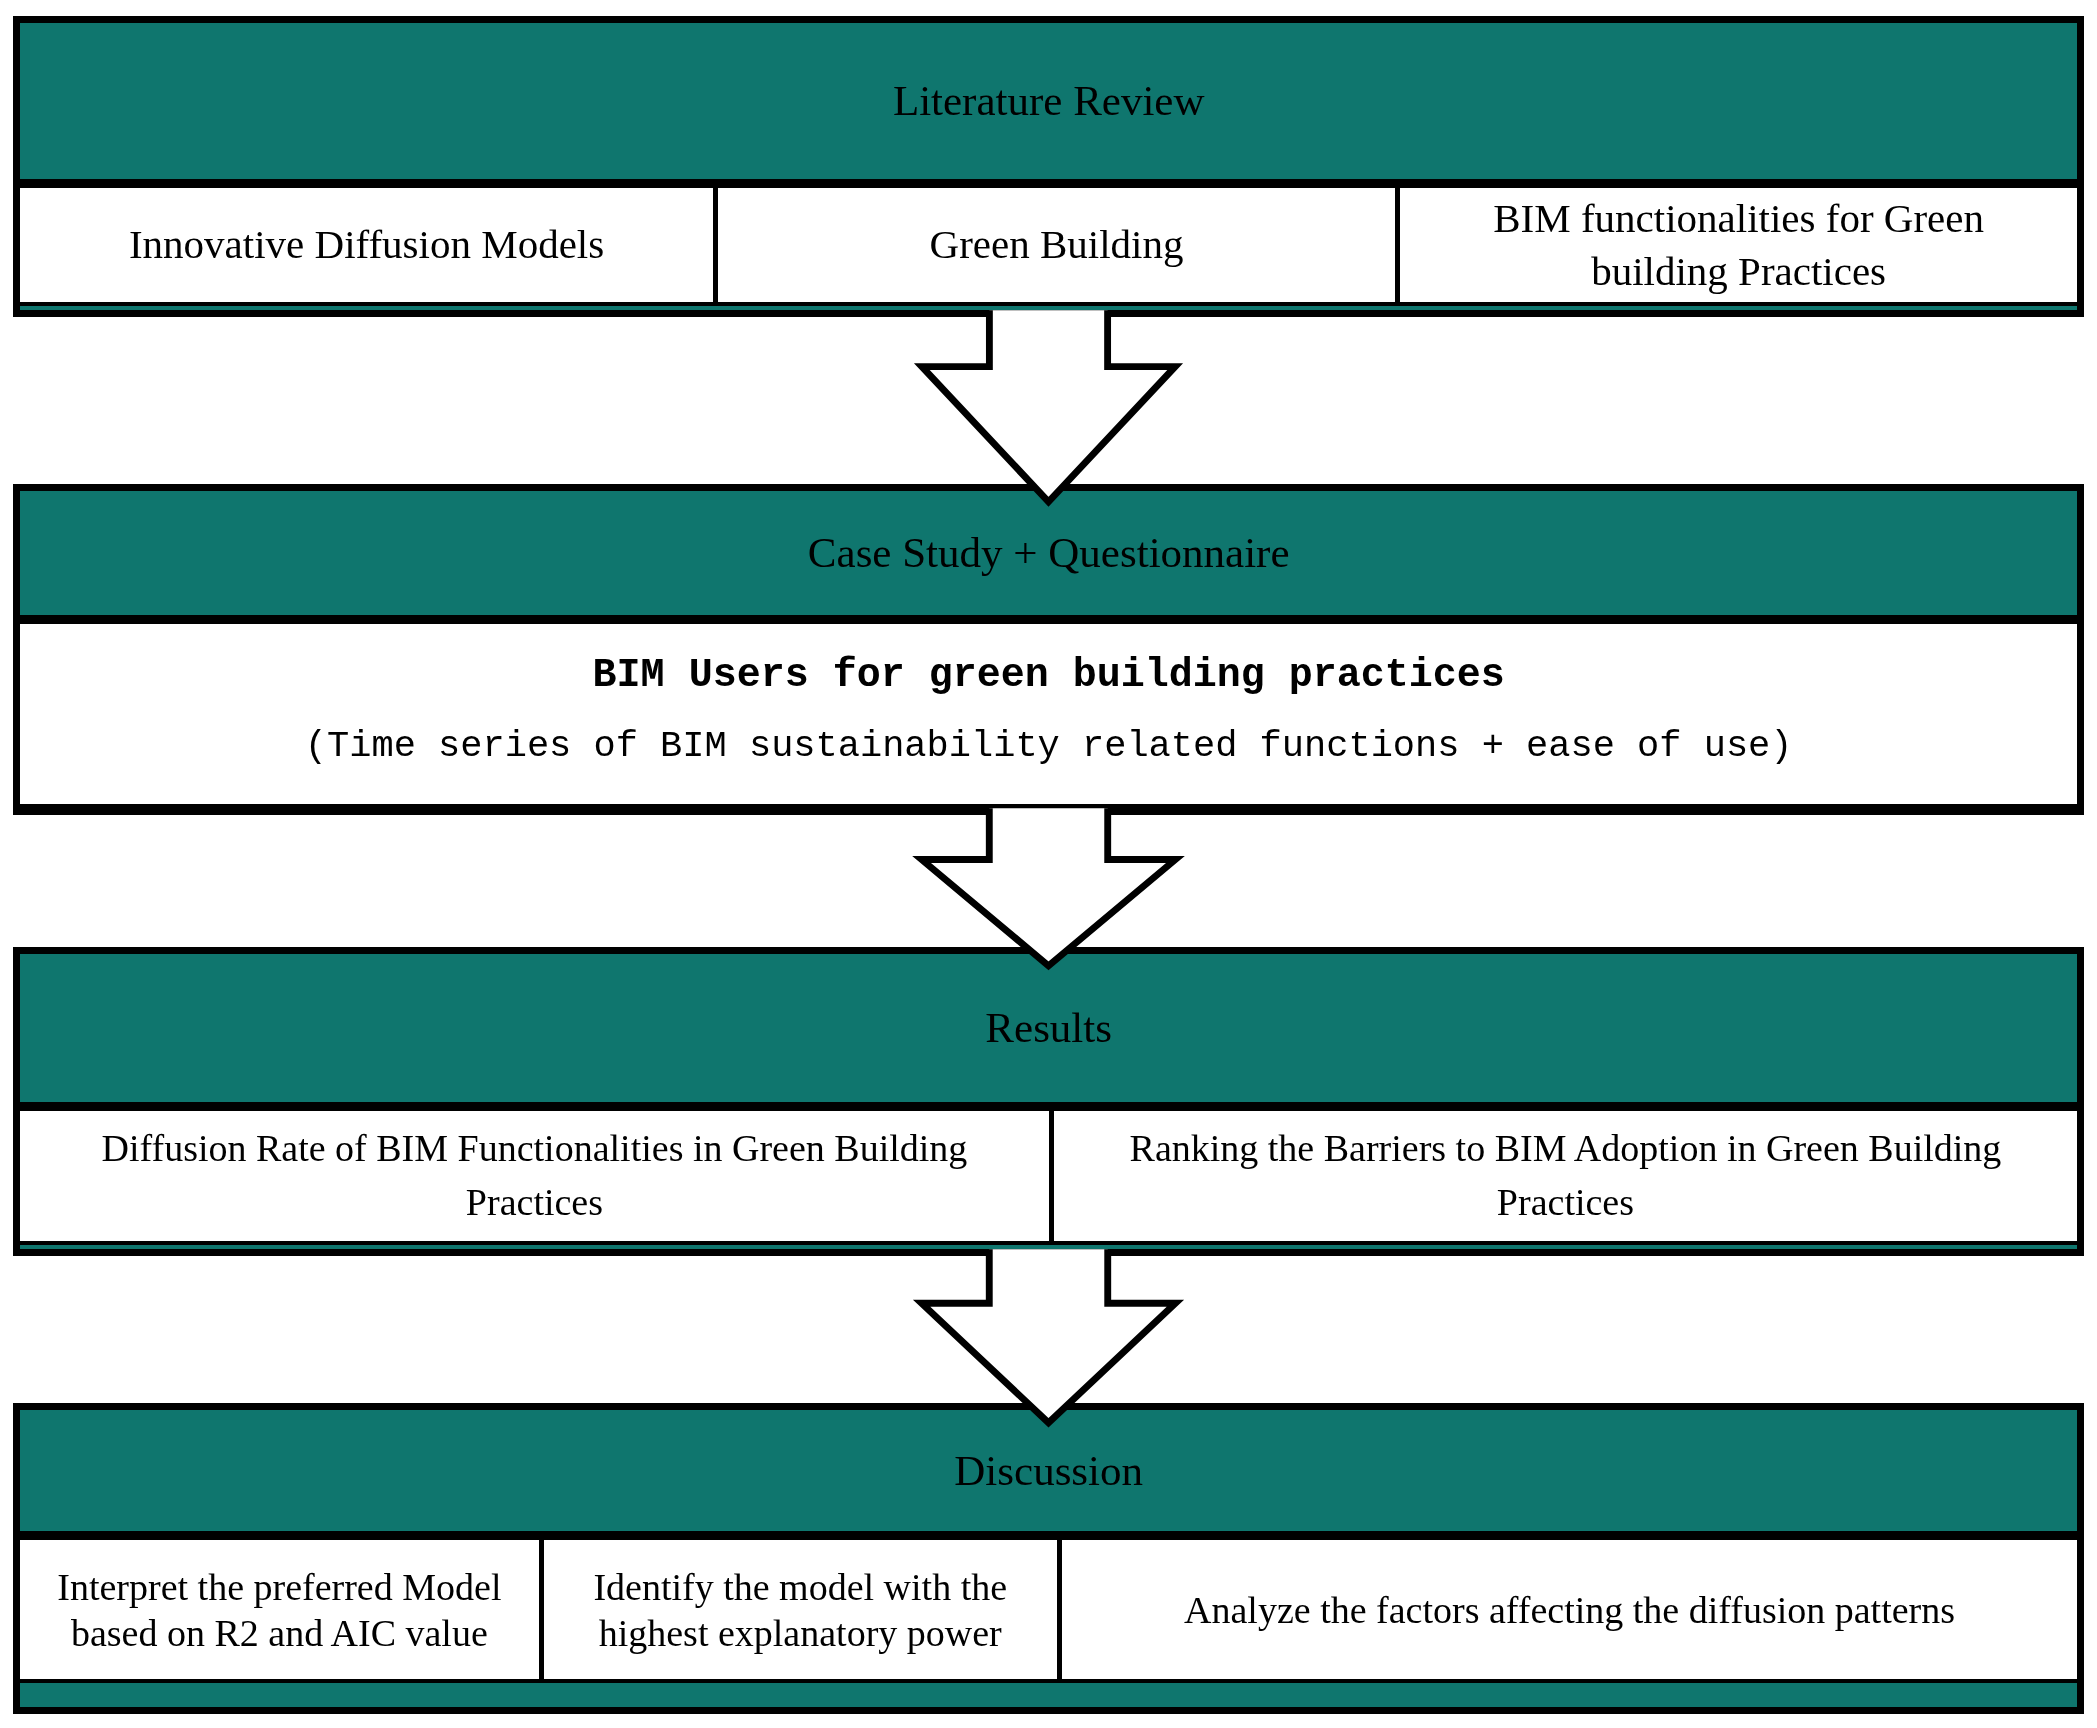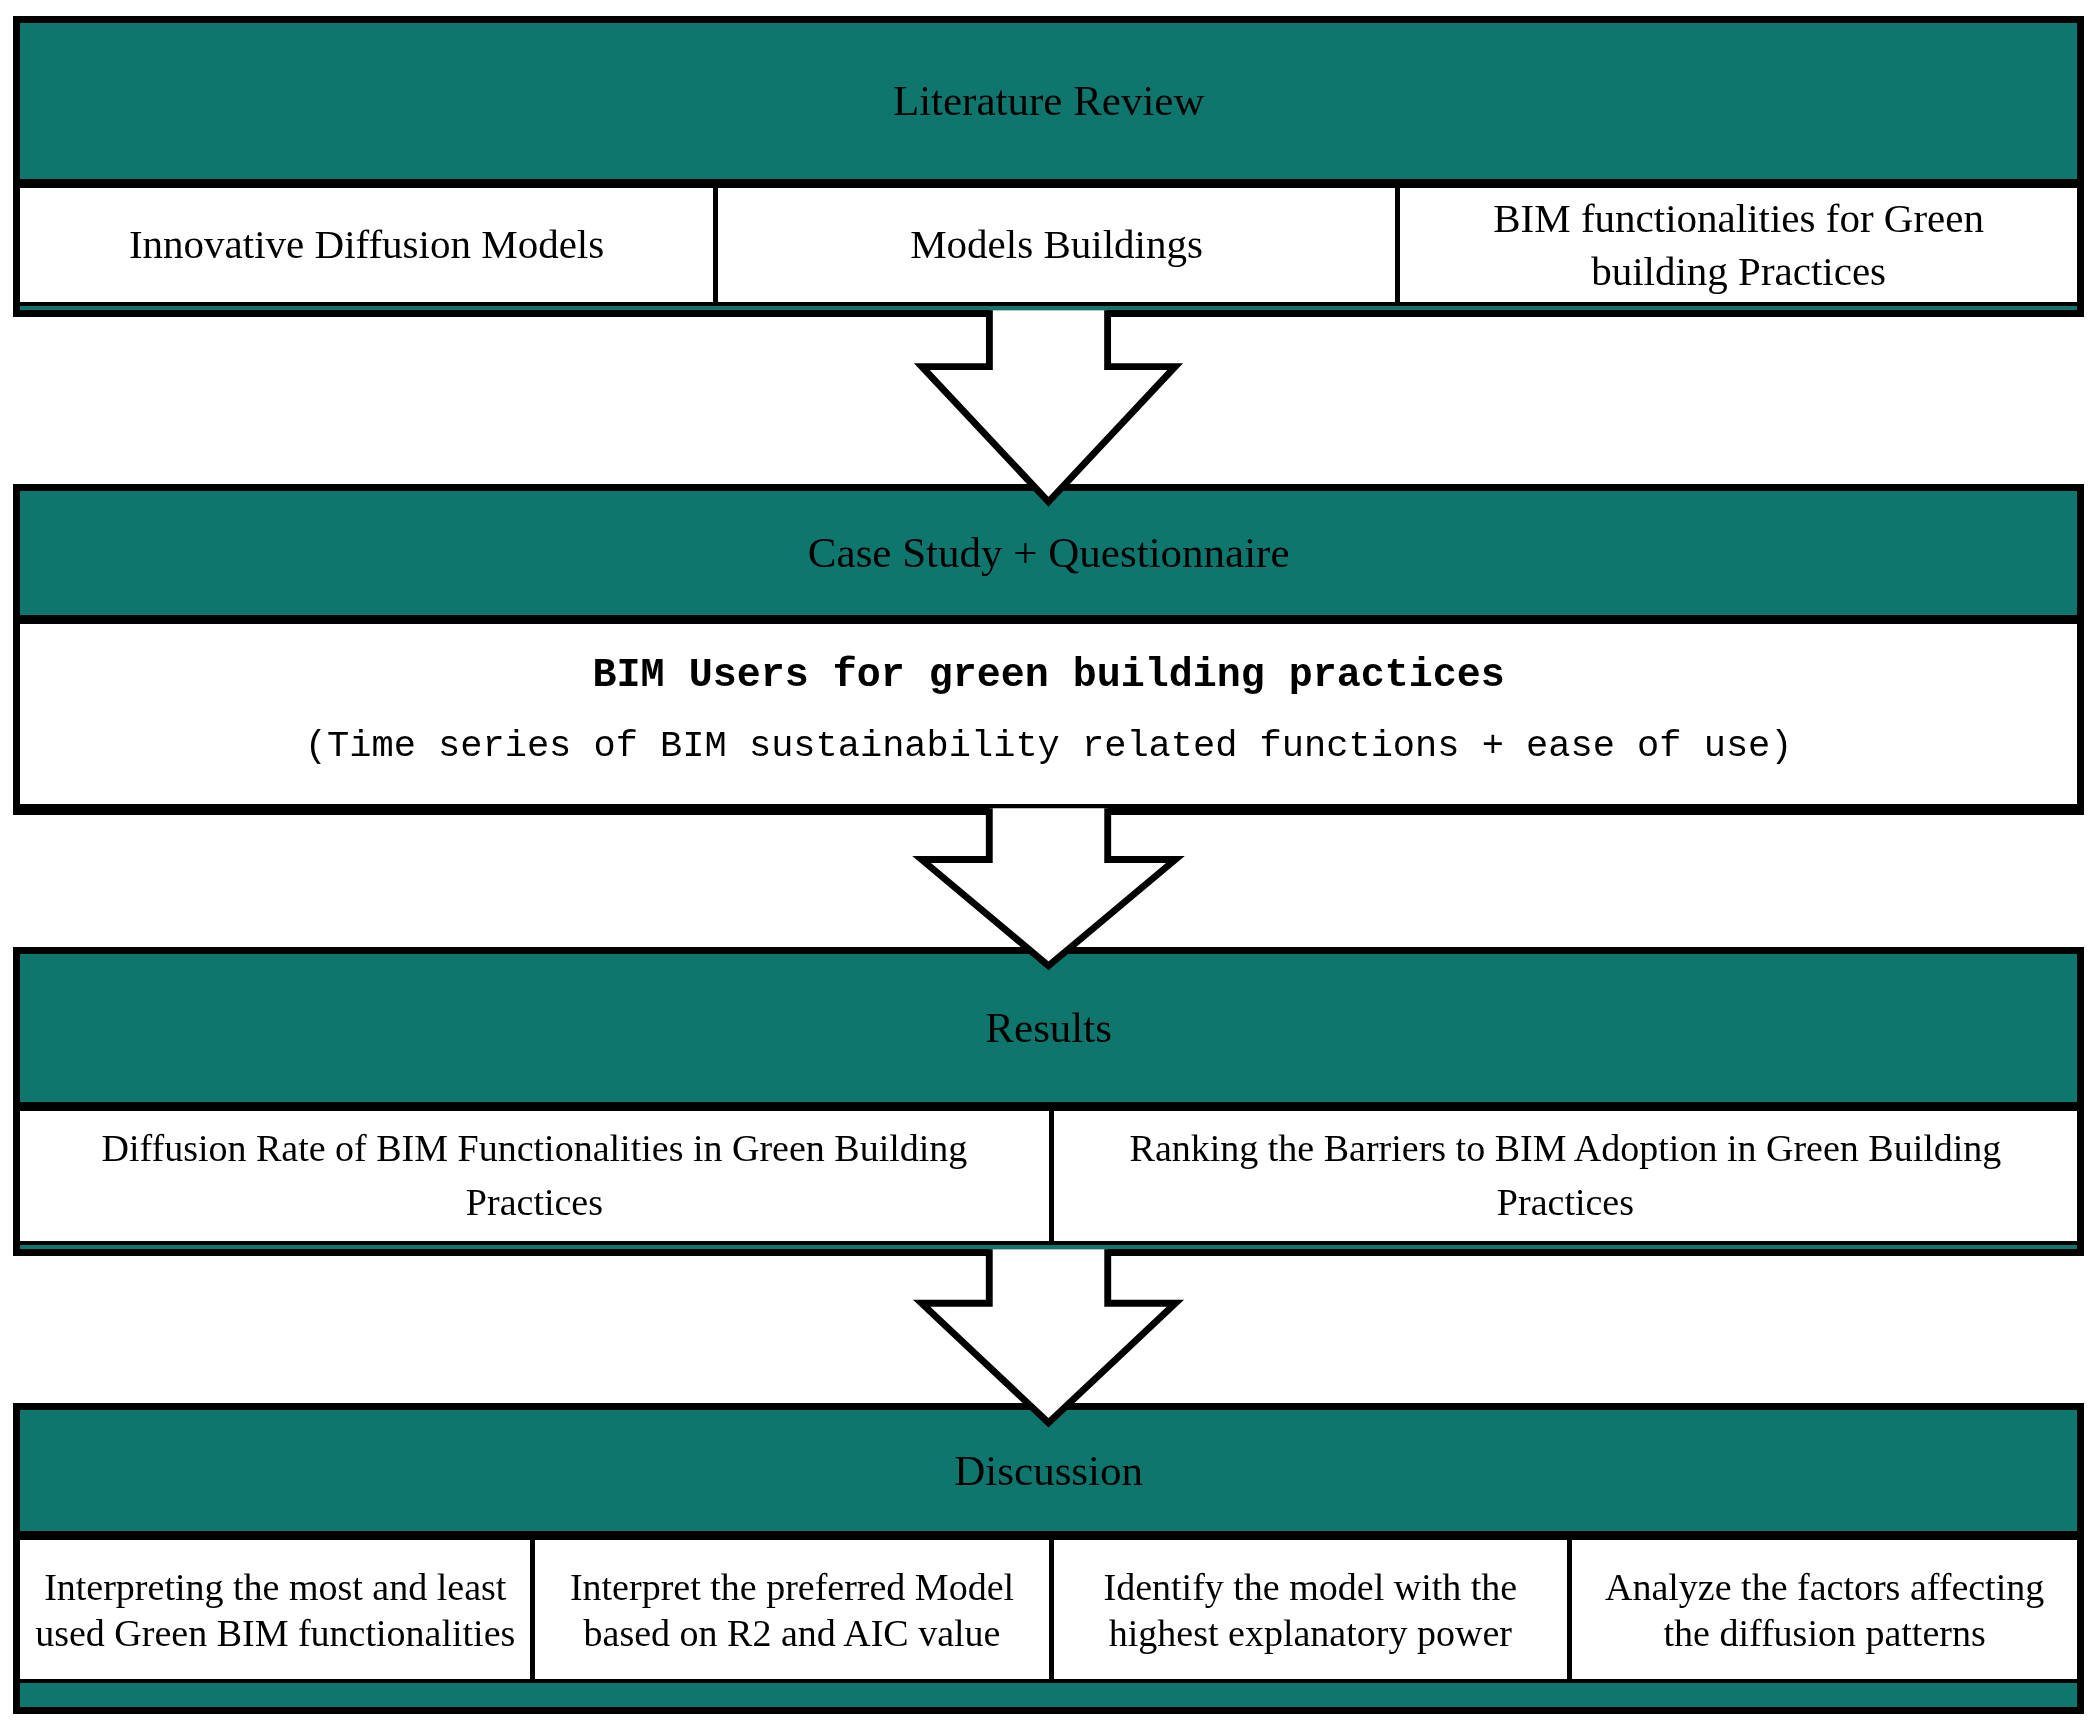--- a/index.html
+++ b/index.html
@@ -110,21 +110,21 @@
 </style>
 </head>
 <body>
 
 <div class="canvas">
 
   <div class="section s1">
     <div class="hdr">Literature Review</div>
     <div class="row">
       <div class="cell c1">Innovative Diffusion Models</div>
-      <div class="cell c2">Models Buildings</div>
+      <div class="cell c2">Green Building</div>
       <div class="cell c3">BIM functionalities for Green building Practices</div>
     </div>
   </div>
 
   <div class="arrow a1">
     <svg width="275" height="200" viewBox="0 0 520 379" aria-hidden="true">
       <path d="M148,8 L148,115 L20,115 L260,371 L500,115 L372,115 L372,8" fill="#ffffff" stroke="#000000" stroke-width="13"></path>
     </svg>
   </div>
 
@@ -154,21 +154,20 @@
 
   <div class="arrow a3">
     <svg width="275" height="182" viewBox="0 0 520 344" aria-hidden="true">
       <path d="M148,8 L148,110 L20,110 L260,336 L500,110 L372,110 L372,8" fill="#ffffff" stroke="#000000" stroke-width="13"></path>
     </svg>
   </div>
 
   <div class="section s4">
     <div class="hdr">Discussion</div>
     <div class="row">
-      <div class="cell c1">Interpreting the most and least used Green BIM functionalities</div>
       <div class="cell c2">Interpret the preferred Model based on R2 and AIC value</div>
       <div class="cell c3">Identify the model with the highest explanatory power</div>
       <div class="cell c4">Analyze the factors affecting the diffusion patterns</div>
     </div>
   </div>
 
 </div>
 
 
 </body></html>

